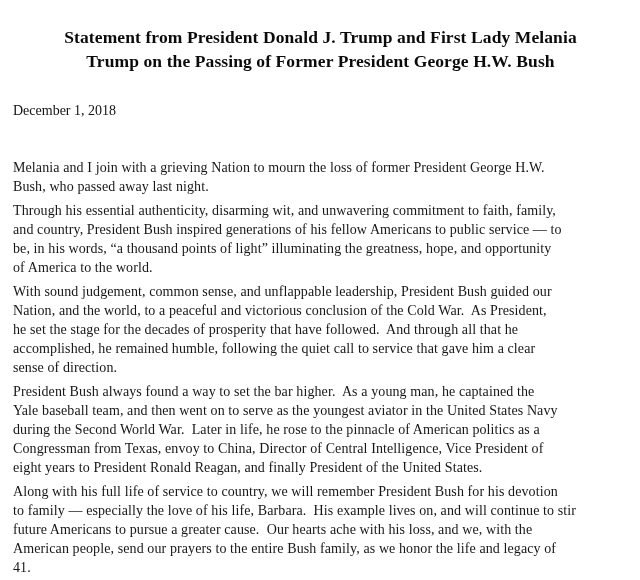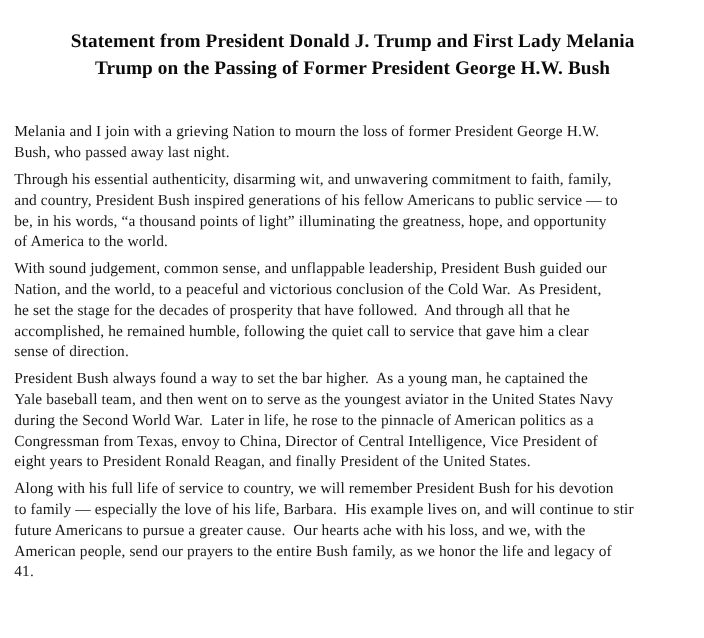--- a/index.html
+++ b/index.html
@@ -52,20 +52,21 @@
   }
 </style>
 </head>
 <body>
 
 <div class="page">
   <div class="doc">
     <h1 class="doc-title">Statement from President Donald J. Trump and First Lady Melania
 Trump on the Passing of Former President George H.W. Bush</h1>
 
+    <div class="doc-date">December 1, 2018</div>
 
     <div class="doc-body">
       <p class="para">Melania and I join with a grieving Nation to mourn the loss of former President George H.W.
 Bush, who passed away last night.</p>
       <p class="para">Through his essential authenticity, disarming wit, and unwavering commitment to faith, family,
 and country, President Bush inspired generations of his fellow Americans to public service — to
 be, in his words, “a thousand points of light” illuminating the greatness, hope, and opportunity
 of America to the world.</p>
       <p class="para">With sound judgement, common sense, and unflappable leadership, President Bush guided our
 Nation, and the world, to a peaceful and victorious conclusion of the Cold War.  As President,

